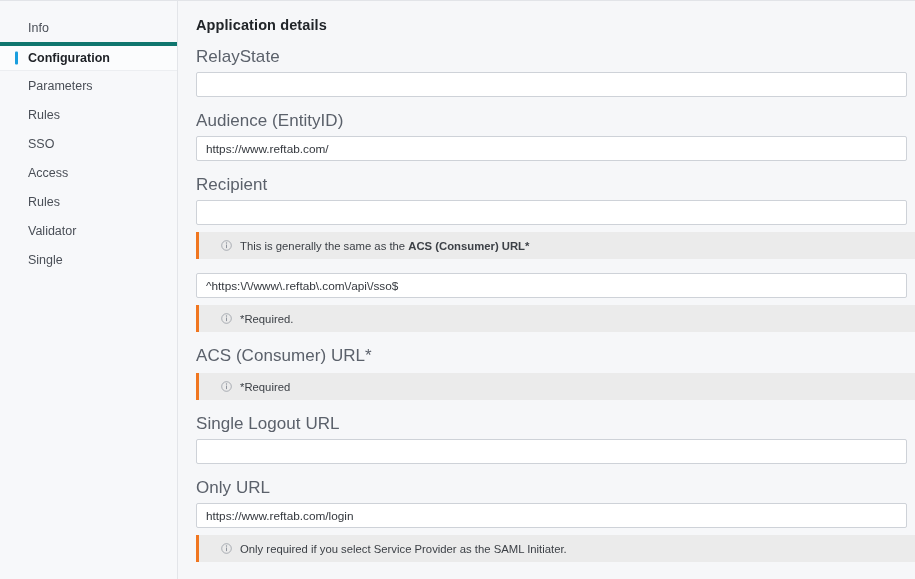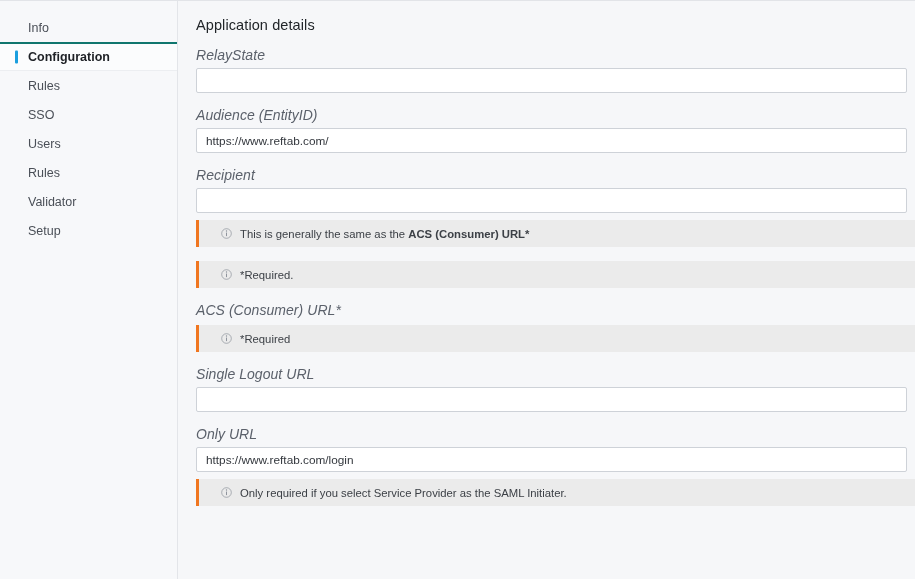--- a/index.html
+++ b/index.html
@@ -41,21 +41,21 @@
     display: flex;
     align-items: center;
     padding-left: 28px;
     font-size: 12.5px;
     color: #4a4f57;
     cursor: pointer;
     white-space: nowrap;
   }
   .nav-item.active {
     background: #fbfcfd;
-    border-top: 2px solid #0f766e;
+    border-top: 4px solid #0f766e;
     border-bottom: 1px solid #eceef1;
     color: #1d2025;
     font-weight: bold;
   }
   .nav-item .active-bar {
     position: absolute;
     left: 15px;
     top: 50%;
     transform: translateY(-50%);
     width: 3px;
@@ -69,36 +69,35 @@
   
   .main {
     flex: 1 1 auto;
     height: 100%;
     background: #f6f7f9;
     overflow: hidden;
     position: relative;
   }
   .page-title {
     font-size: 14.5px;
-    font-weight: normal;
+    font-weight: bold;
     color: #212529;
     margin: 16px 0 0 18px;
     letter-spacing: 0.1px;
   }
 
   .field {
     margin-top: 14px;
     padding-left: 18px;
   }
   .field-label {
-    font-size: 14px;
+    font-size: 17px;
     color: #5b616b;
     margin-bottom: 5px;
     letter-spacing: 0.05px;
-    font-style: italic;
   }
   .field-input {
     display: block;
     width: 711px;
     height: 25px;
     background: #ffffff;
     border: 1px solid #ced2d8;
     border-radius: 2px;
     font-family: "Liberation Sans", sans-serif;
     font-size: 11.8px;
@@ -139,36 +138,39 @@
 
   <nav class="sidebar" id="sidebar">
       <div class="nav-item">
         <span>Info</span>
       </div>
       <div class="nav-item active">
         <span class="active-bar"></span>
         <span>Configuration</span>
       </div>
       <div class="nav-item">
+        <span>Parameters</span>
+      </div>
+      <div class="nav-item">
         <span>Rules</span>
       </div>
       <div class="nav-item">
         <span>SSO</span>
       </div>
       <div class="nav-item">
-        <span>Users</span>
+        <span>Access</span>
       </div>
       <div class="nav-item">
         <span>Rules</span>
       </div>
       <div class="nav-item">
         <span>Validator</span>
       </div>
       <div class="nav-item">
-        <span>Setup</span>
+        <span>Single</span>
       </div>
     </nav>
 
   <section class="main">
     <h1 class="page-title">Application details</h1>
     <div id="fields">
         <div class="field">
           <div class="field-label">RelayState</div>
           <input class="field-input" type="text" placeholder="" style="">
         </div>
@@ -184,20 +186,21 @@
           <span class="info-icon">
             <svg viewBox="0 0 16 16" width="11" height="11">
               <circle cx="8" cy="8" r="7" fill="none" stroke="#8b9099" stroke-width="1"></circle>
               <circle cx="8" cy="4.4" r="0.95" fill="#8b9099"></circle>
               <rect x="7.3" y="6.6" width="1.4" height="5.2" fill="#8b9099"></rect>
             </svg>
           </span>
           <span><span>This is generally the same as the </span><b>ACS (Consumer) URL*</b></span>
         </div>
         <div class="field">
+          <input class="field-input" type="text" placeholder="" value="^https:\/\/www\.reftab\.com\/api\/sso$" style="">
         </div>
         <div class="hint">
           <span class="info-icon">
             <svg viewBox="0 0 16 16" width="11" height="11">
               <circle cx="8" cy="8" r="7" fill="none" stroke="#8b9099" stroke-width="1"></circle>
               <circle cx="8" cy="4.4" r="0.95" fill="#8b9099"></circle>
               <rect x="7.3" y="6.6" width="1.4" height="5.2" fill="#8b9099"></rect>
             </svg>
           </span>
           <span><span>*Required.</span></span>

